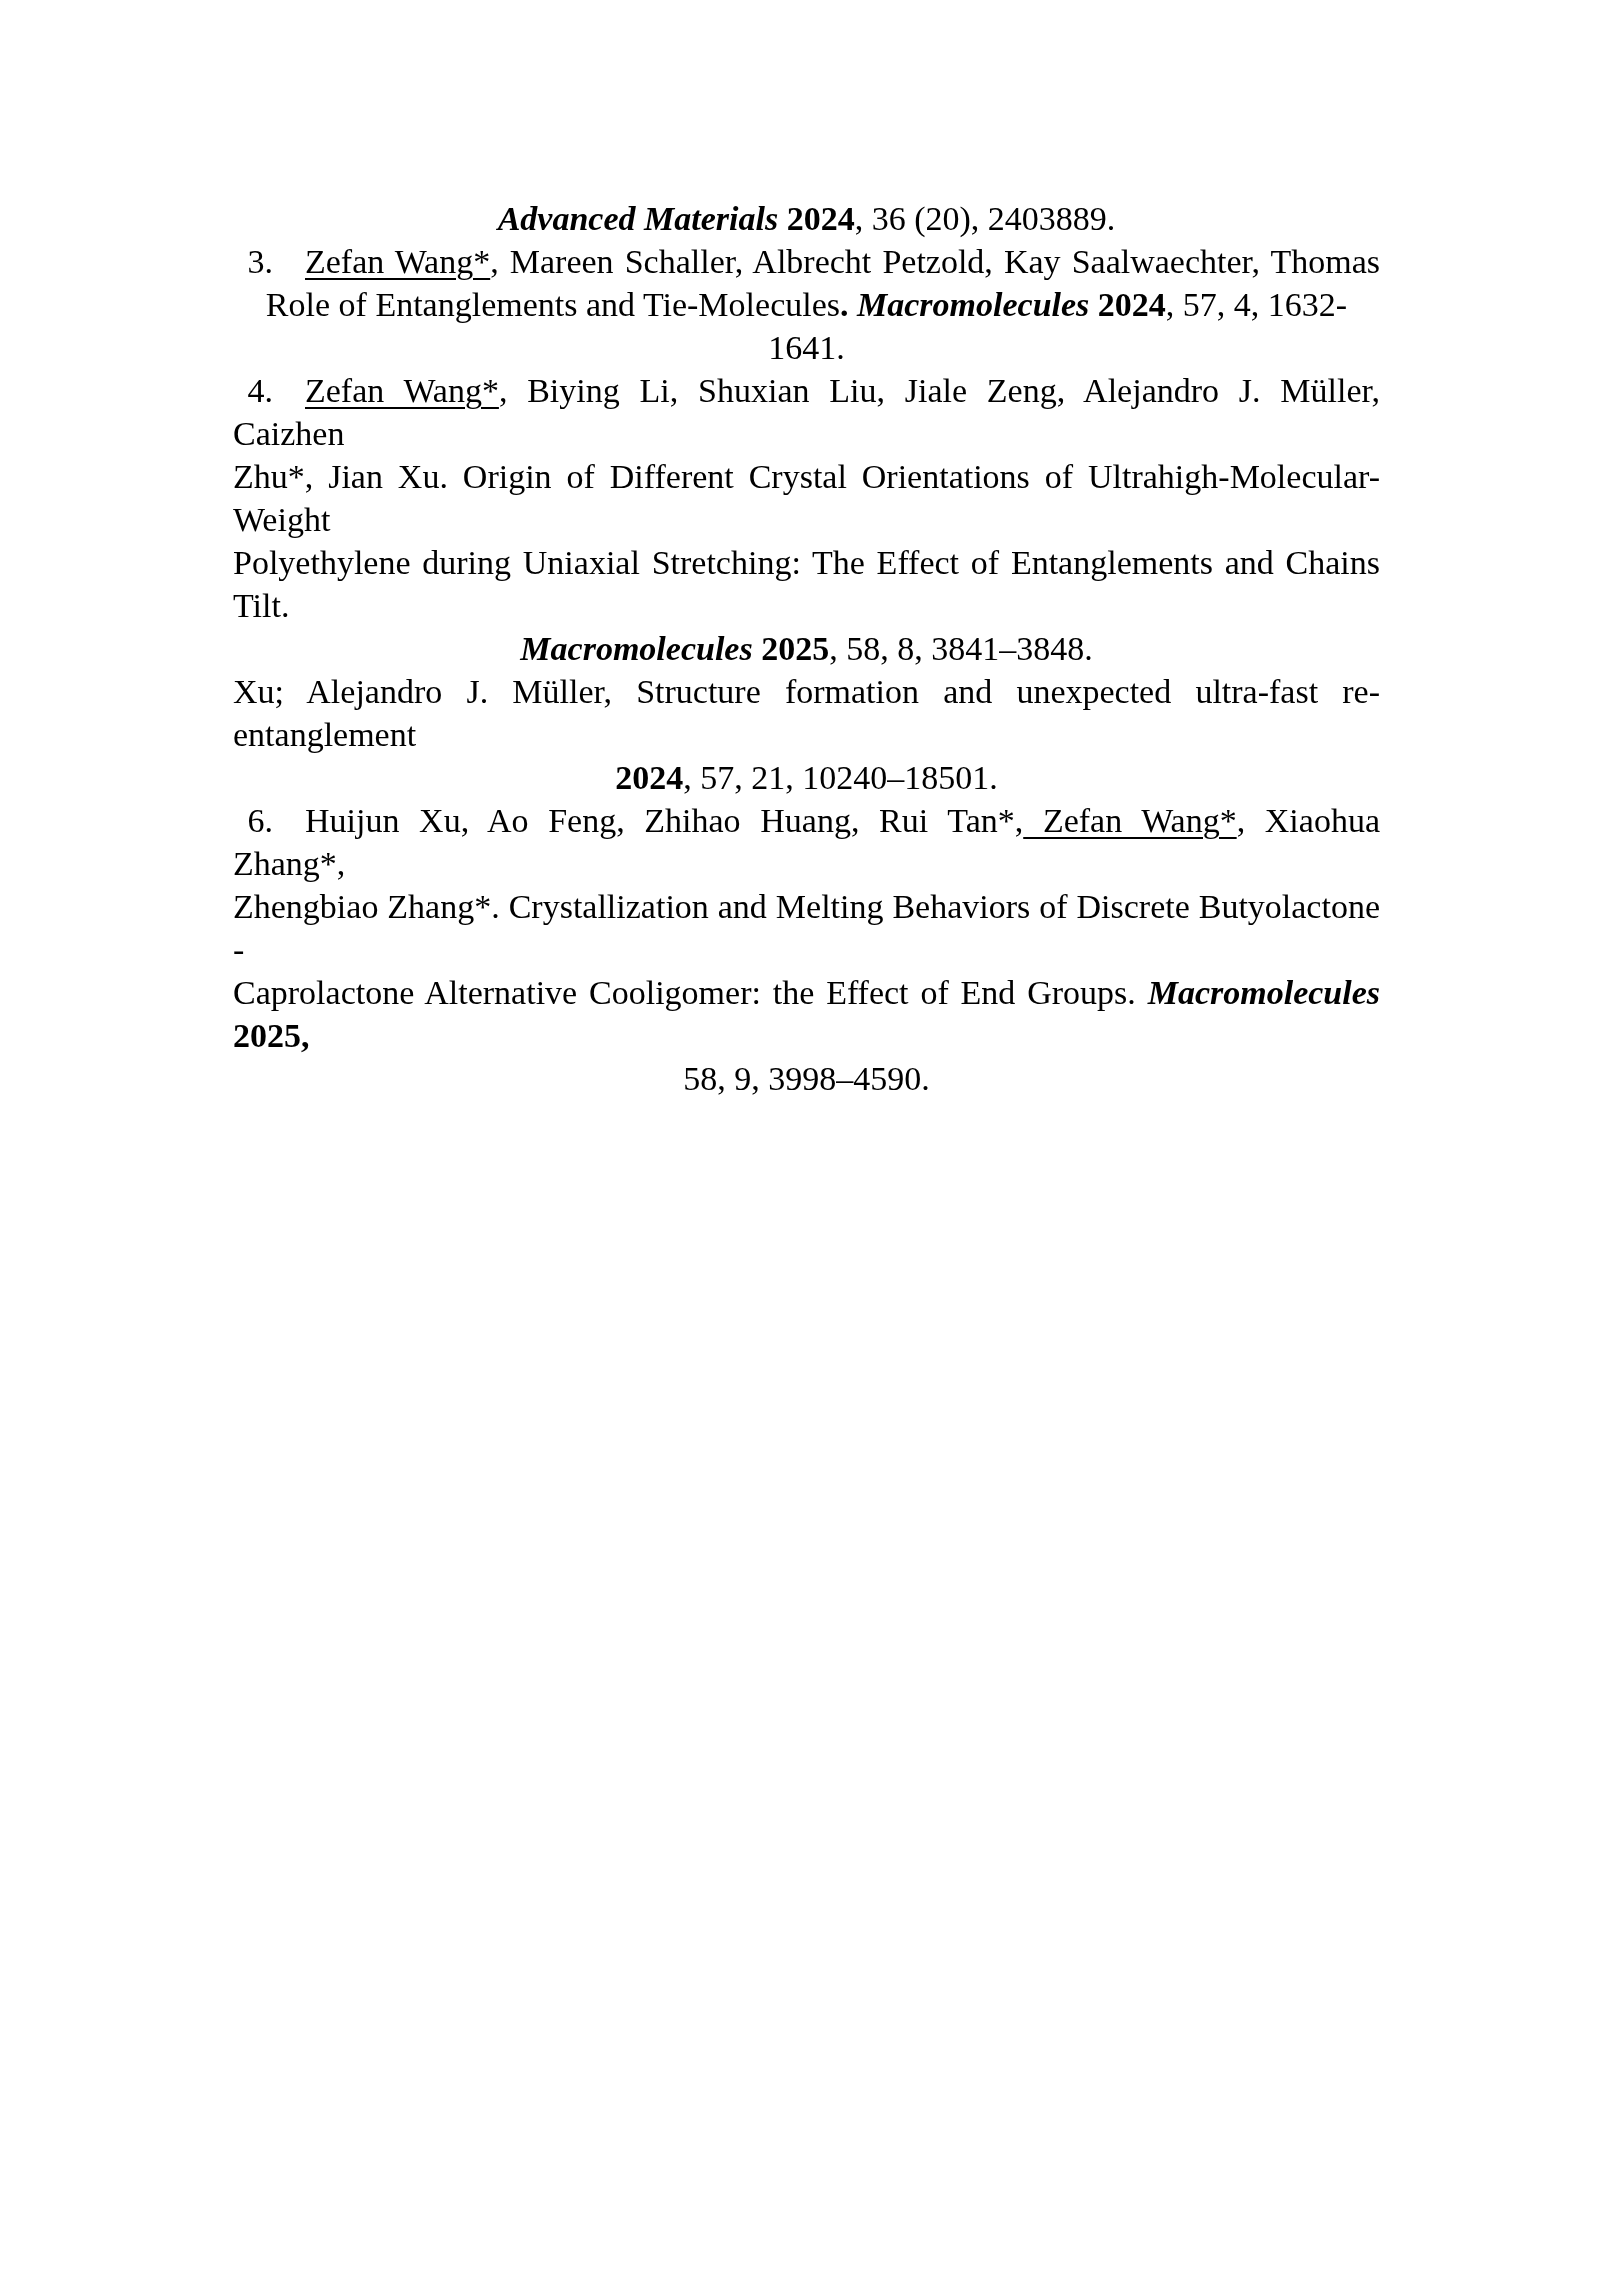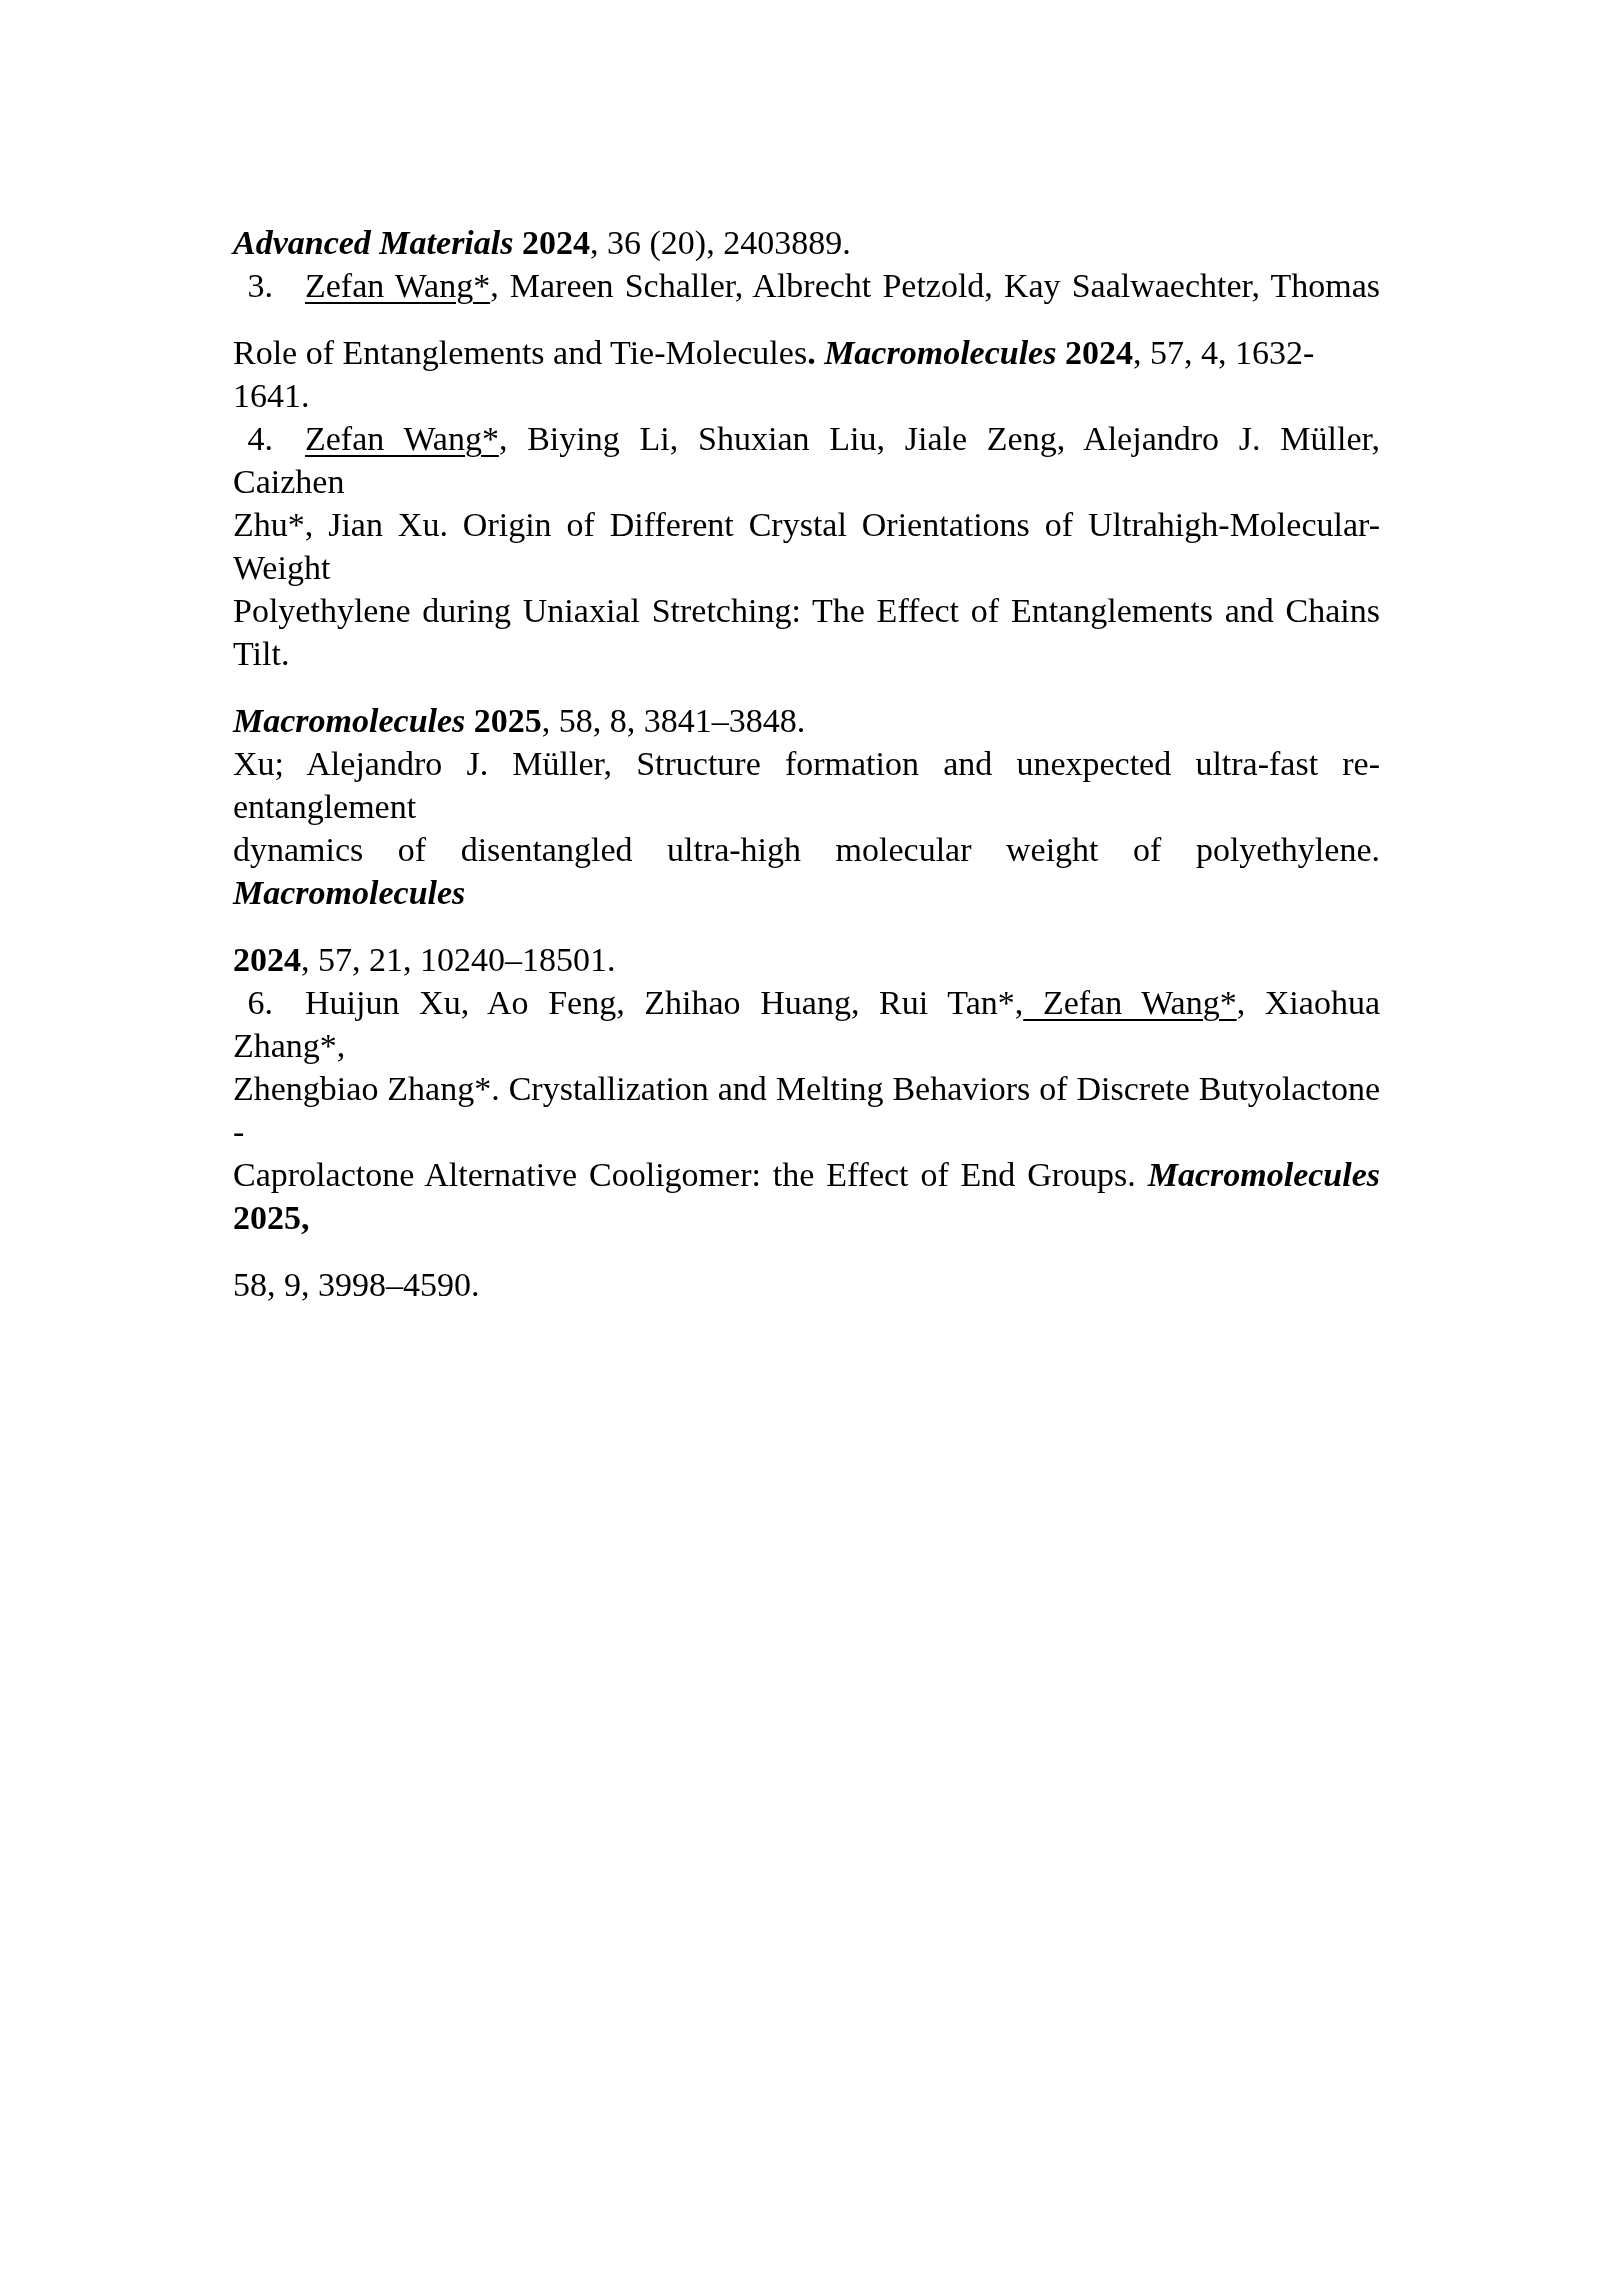--- a/index.html
+++ b/index.html
@@ -22,22 +22,21 @@
     font-size: 34px;
     line-height: 43px;
     color: #000000;
     white-space: normal;
   }
   .line.justify {
     text-align: justify;
     text-align-last: justify;
   }
   .line.left {
-    text-align: left;
-    margin-top: 24px;
+    text-align: center;
   }
   .seg-r  { font-weight: normal; font-style: normal; }
   .seg-b  { font-weight: bold;   font-style: normal; }
   .seg-bi { font-weight: bold;   font-style: italic; }
   .seg-u  {
     text-decoration: underline;
     text-decoration-thickness: 2px;
     text-underline-offset: 4.6px;
   }
   .seg-num {
@@ -53,21 +52,20 @@
 <div class="page">
   <div class="content">
       <div class="line left"><span class="seg-bi">Advanced Materials</span><span class="seg-b"> 2024</span><span class="seg-r">, 36 (20), 2403889.</span></div>
       <div class="line justify"><span class="seg-num">3.</span><span class="seg-u">Zefan Wang*</span><span class="seg-r">, Mareen Schaller, Albrecht Petzold, Kay Saalwaechter, Thomas</span></div>
       <div class="line left"><span class="seg-r">Role of Entanglements and Tie-Molecules</span><span class="seg-b">.</span><span class="seg-bi"> Macromolecules</span><span class="seg-b"> 2024</span><span class="seg-r">, 57, 4, 1632-1641.</span></div>
       <div class="line justify"><span class="seg-num">4.</span><span class="seg-u">Zefan Wang*</span><span class="seg-r">, Biying Li, Shuxian Liu, Jiale Zeng, Alejandro J. Müller, Caizhen</span></div>
       <div class="line justify"><span class="seg-r">Zhu*, Jian Xu. Origin of Different Crystal Orientations of Ultrahigh-Molecular-Weight</span></div>
       <div class="line justify"><span class="seg-r">Polyethylene during Uniaxial Stretching: The Effect of Entanglements and Chains Tilt.</span></div>
       <div class="line left"><span class="seg-bi">Macromolecules</span><span class="seg-b"> 2025</span><span class="seg-r">, 58, 8, 3841–3848.</span></div>
       <div class="line justify"><span class="seg-r">Xu; Alejandro J. Müller, Structure formation and unexpected ultra-fast re-entanglement</span></div>
-      <div class="line justify"><span class="seg-r">dynamics of disentangled ultra-high molecular weight of polyethylene.</span><span class="seg-bi"> Macromolecules</span></div>
       <div class="line left"><span class="seg-b">2024</span><span class="seg-r">, 57, 21, 10240–18501.</span></div>
       <div class="line justify"><span class="seg-num">6.</span><span class="seg-r">Huijun Xu, Ao Feng, Zhihao Huang, Rui Tan*,</span><span class="seg-u"> Zefan Wang*</span><span class="seg-r">, Xiaohua Zhang*,</span></div>
       <div class="line justify"><span class="seg-r">Zhengbiao Zhang*. Crystallization and Melting Behaviors of Discrete Butyolactone -</span></div>
       <div class="line justify"><span class="seg-r">Caprolactone Alternative Cooligomer: the Effect of End Groups.</span><span class="seg-bi"> Macromolecules</span><span class="seg-b"> 2025,</span></div>
       <div class="line left"><span class="seg-r">58, 9, 3998–4590.</span></div>
     </div>
 </div>
 
 
 </body></html>

